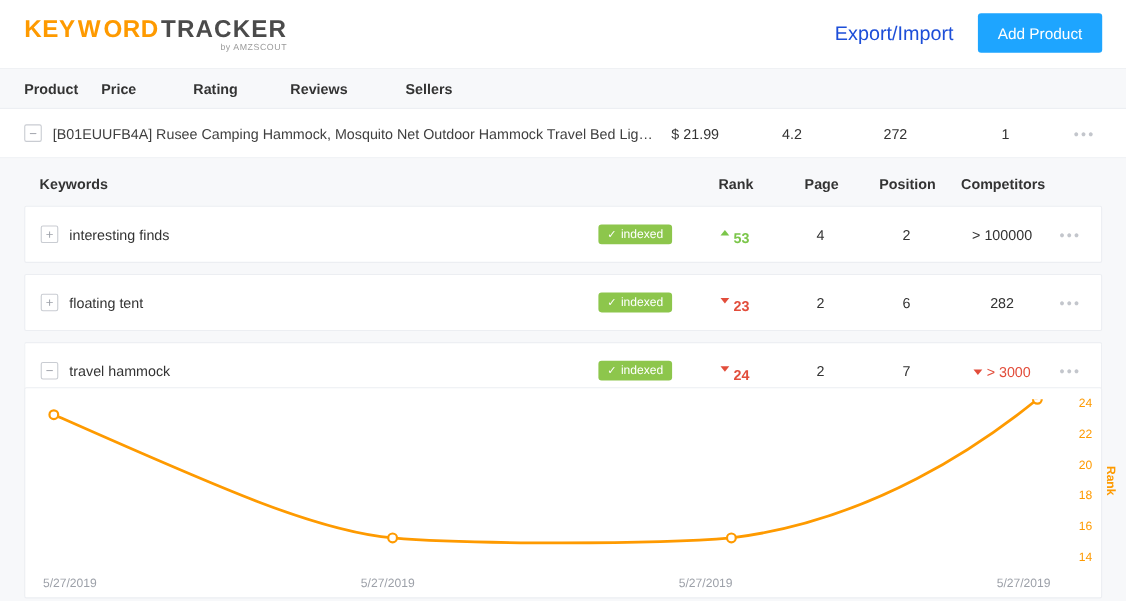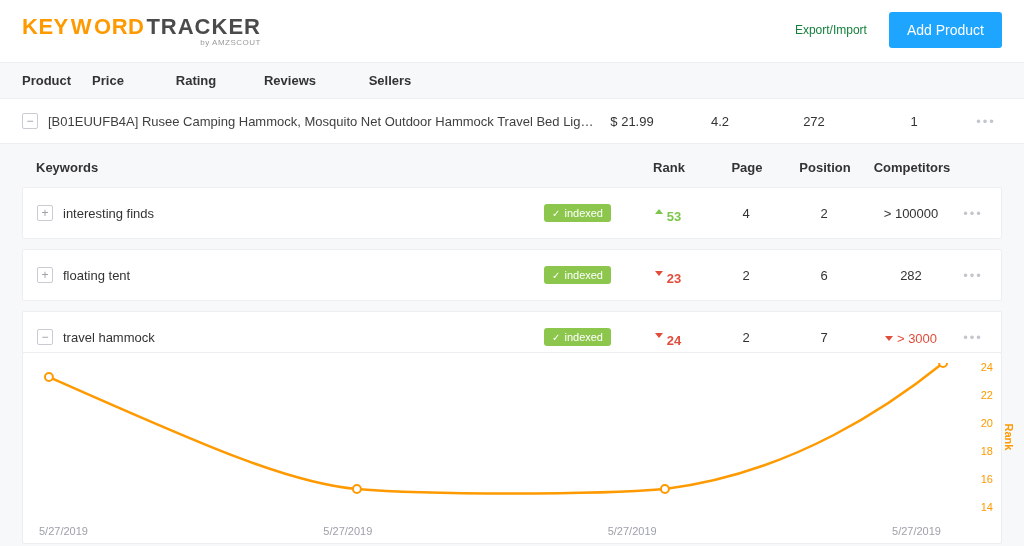--- a/index.html
+++ b/index.html
@@ -17,21 +17,21 @@
   body{margin:0;background:#fff;color:var(--text);font-size:13px;width:1024px;}
   
   .topbar{display:flex;align-items:center;justify-content:space-between;padding:12px 22px 14px 22px;background:#fff;border-bottom:1px solid var(--border);}
   .logo{display:flex;align-items:baseline;gap:2px;font-weight:700;font-size:22px;letter-spacing:.5px;}
   .logo .k{color:#fe9a00;}
   .logo .w{color:#fe9a00;font-weight:800;}
   .logo .rest{color:#4b4b4b;letter-spacing:1px;}
   .logo-sub{font-size:8px;color:#9a9a9a;letter-spacing:.5px;margin-top:-2px;}
   .logo-wrap{display:flex;flex-direction:column;text-align:right;}
   .topbar-right{display:flex;align-items:center;gap:22px;}
-  .export{color:#15803d;cursor:pointer;font-size:12px;}
+  .export{color:#1d4ed8;cursor:pointer;font-size:18px;}
   .btn-add{background:var(--blue);color:#fff;border:none;border-radius:3px;padding:10px 18px;font-size:14px;cursor:pointer;}
   
   .panel{background:var(--bg);}
   .header-row{display:flex;align-items:center;padding:10px 22px;background:var(--bg);font-weight:600;color:#333;}
   .header-row .label-product{width:48px;}
   .header-row .filter-wrap{display:flex;align-items:center;gap:6px;color:#c3c6cc;flex:1;}
   .header-row input{border:none;background:transparent;outline:none;font-size:13px;color:#666;width:220px;}
   .header-row input::placeholder{color:#c3c6cc;font-style:italic;}
   .cols-right{display:flex;align-items:center;gap:12px;}
   .col{width:76px;text-align:center;}
@@ -61,21 +61,21 @@
   .tri{width:0;height:0;border-left:4px solid transparent;border-right:4px solid transparent;}
   .tri.up{border-bottom:5px solid var(--green);}
   .tri.down{border-top:5px solid var(--red);}
   .comp-warn{color:var(--red);display:inline-flex;align-items:center;gap:4px;}
   
   .chart-box{background:#fff;border:1px solid var(--border);border-radius:2px;margin-top:-10px;}
   .chart-area{position:relative;height:190px;padding:14px 48px 28px 16px;}
   svg.chart{position:absolute;left:16px;right:48px;top:10px;height:140px;width:calc(100% - 64px);}
   .y-axis{position:absolute;right:8px;top:8px;bottom:30px;display:flex;flex-direction:column;justify-content:space-between;align-items:flex-start;color:var(--accent);font-size:11px;}
   .y-axis .ylab{writing-mode:vertical-rl;color:var(--accent);font-weight:600;position:absolute;right:-22px;top:50%;transform:translateY(-50%);font-size:11px;}
-  .x-axis{position:absolute;left:16px;right:60px;bottom:6px;display:flex;justify-content:space-between;color:#9da1a9;font-size:11px;}
+  .x-axis{position:absolute;left:16px;right:46px;bottom:6px;display:flex;justify-content:space-between;color:#9da1a9;font-size:11px;}
   .pt{fill:#fff;stroke:var(--accent);stroke-width:2;}
 </style>
 </head>
 <body>
 
 <div class="topbar">
   <div class="logo-wrap">
     <div class="logo">
       <span class="k">KEY</span>
         <span class="w">W</span>

